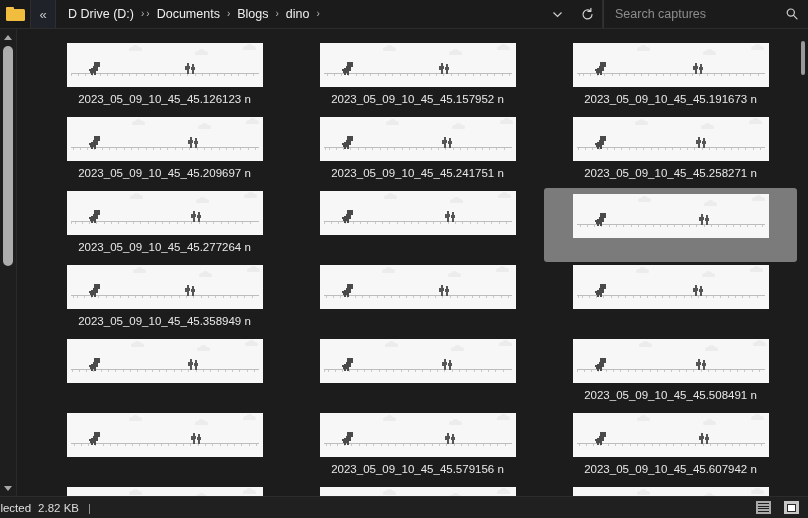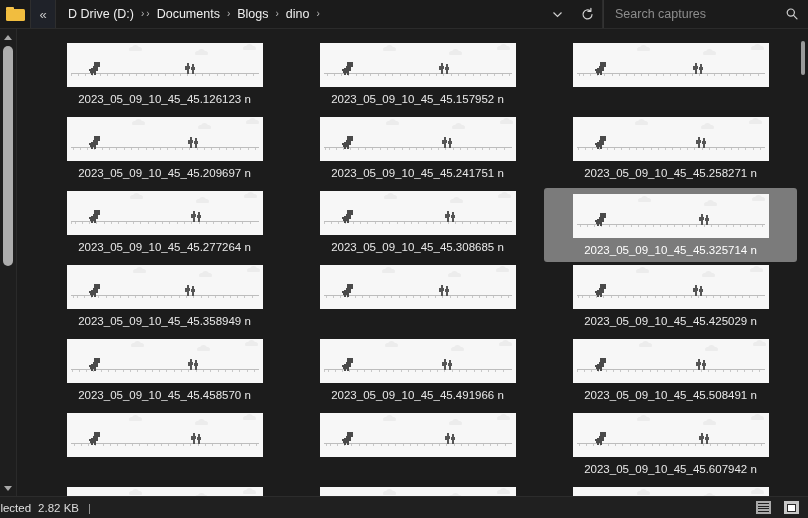--- a/index.html
+++ b/index.html
@@ -588,20 +588,21 @@
               </div>
               <div class="cactus" style="left: 120px; width: 11px;">
                 <i style="left: 2px; top: 0px; width: 2px; height: 11px;"></i>
                 <i style="left: 0px; top: 3px; width: 2px; height: 4px;"></i>
                 <i style="left: 4px; top: 3px; width: 1px; height: 3px;"></i>
                 <i style="left: 7px; top: 1px; width: 2px; height: 10px;"></i>
                 <i style="left: 6px; top: 4px; width: 1px; height: 3px;"></i>
                 <i style="left: 9px; top: 4px; width: 1px; height: 3px;"></i>
               </div>
             </div>
+            <div class="label">2023_05_09_10_45_45.191673 n</div>
           </div>
           <div class="cell">
             <div class="thumb">
               <div class="cloud" style="left: 65px; top: 4px;"></div>
               <div class="cloud" style="left: 131px; top: 8px;"></div>
               <div class="cloud" style="left: 179px; top: 3px;"></div>
               <div class="ground"></div>
               <div class="ground-specks">
                 <span class="speck" style="left: 2px;"></span>
                 <span class="speck" style="left: 9.3px;"></span>
@@ -862,21 +863,20 @@
               </div>
               <div class="cactus" style="left: 125px; width: 11px;">
                 <i style="left: 2px; top: 0px; width: 2px; height: 11px;"></i>
                 <i style="left: 0px; top: 3px; width: 2px; height: 4px;"></i>
                 <i style="left: 4px; top: 3px; width: 1px; height: 3px;"></i>
                 <i style="left: 7px; top: 1px; width: 2px; height: 10px;"></i>
                 <i style="left: 6px; top: 4px; width: 1px; height: 3px;"></i>
                 <i style="left: 9px; top: 4px; width: 1px; height: 3px;"></i>
               </div>
             </div>
-            <div class="label">2023_05_09_10_45_45.308685 n</div>
           </div>
           <div class="cell selected">
             <div class="thumb">
               <div class="cloud" style="left: 65px; top: 4px;"></div>
               <div class="cloud" style="left: 131px; top: 8px;"></div>
               <div class="cloud" style="left: 179px; top: 3px;"></div>
               <div class="ground"></div>
               <div class="ground-specks">
                 <span class="speck" style="left: 3px;"></span>
                 <span class="speck" style="left: 10.3px;"></span>
@@ -917,21 +917,20 @@
               </div>
               <div class="cactus" style="left: 126px; width: 11px;">
                 <i style="left: 2px; top: 0px; width: 2px; height: 11px;"></i>
                 <i style="left: 0px; top: 3px; width: 2px; height: 4px;"></i>
                 <i style="left: 4px; top: 3px; width: 1px; height: 3px;"></i>
                 <i style="left: 7px; top: 1px; width: 2px; height: 10px;"></i>
                 <i style="left: 6px; top: 4px; width: 1px; height: 3px;"></i>
                 <i style="left: 9px; top: 4px; width: 1px; height: 3px;"></i>
               </div>
             </div>
-            <div class="label">2023_05_09_10_45_45.325714 n</div>
           </div>
           <div class="cell">
             <div class="thumb">
               <div class="cloud" style="left: 66px; top: 4px;"></div>
               <div class="cloud" style="left: 132px; top: 8px;"></div>
               <div class="cloud" style="left: 180px; top: 3px;"></div>
               <div class="ground"></div>
               <div class="ground-specks">
                 <span class="speck" style="left: 6px;"></span>
                 <span class="speck" style="left: 13.3px;"></span>
@@ -1081,21 +1080,20 @@
               </div>
               <div class="cactus" style="left: 120px; width: 11px;">
                 <i style="left: 2px; top: 0px; width: 2px; height: 11px;"></i>
                 <i style="left: 0px; top: 3px; width: 2px; height: 4px;"></i>
                 <i style="left: 4px; top: 3px; width: 1px; height: 3px;"></i>
                 <i style="left: 7px; top: 1px; width: 2px; height: 10px;"></i>
                 <i style="left: 6px; top: 4px; width: 1px; height: 3px;"></i>
                 <i style="left: 9px; top: 4px; width: 1px; height: 3px;"></i>
               </div>
             </div>
-            <div class="label">2023_05_09_10_45_45.425029 n</div>
           </div>
           <div class="cell">
             <div class="thumb">
               <div class="cloud" style="left: 64px; top: 4px;"></div>
               <div class="cloud" style="left: 130px; top: 8px;"></div>
               <div class="cloud" style="left: 178px; top: 3px;"></div>
               <div class="ground"></div>
               <div class="ground-specks">
                 <span class="speck" style="left: 1px;"></span>
                 <span class="speck" style="left: 8.3px;"></span>
@@ -1136,21 +1134,20 @@
               </div>
               <div class="cactus" style="left: 121px; width: 11px;">
                 <i style="left: 2px; top: 0px; width: 2px; height: 11px;"></i>
                 <i style="left: 0px; top: 3px; width: 2px; height: 4px;"></i>
                 <i style="left: 4px; top: 3px; width: 1px; height: 3px;"></i>
                 <i style="left: 7px; top: 1px; width: 2px; height: 10px;"></i>
                 <i style="left: 6px; top: 4px; width: 1px; height: 3px;"></i>
                 <i style="left: 9px; top: 4px; width: 1px; height: 3px;"></i>
               </div>
             </div>
-            <div class="label">2023_05_09_10_45_45.458570 n</div>
           </div>
           <div class="cell">
             <div class="thumb">
               <div class="cloud" style="left: 65px; top: 4px;"></div>
               <div class="cloud" style="left: 131px; top: 8px;"></div>
               <div class="cloud" style="left: 179px; top: 3px;"></div>
               <div class="ground"></div>
               <div class="ground-specks">
                 <span class="speck" style="left: 4px;"></span>
                 <span class="speck" style="left: 11.3px;"></span>
@@ -1191,21 +1188,20 @@
               </div>
               <div class="cactus" style="left: 122px; width: 11px;">
                 <i style="left: 2px; top: 0px; width: 2px; height: 11px;"></i>
                 <i style="left: 0px; top: 3px; width: 2px; height: 4px;"></i>
                 <i style="left: 4px; top: 3px; width: 1px; height: 3px;"></i>
                 <i style="left: 7px; top: 1px; width: 2px; height: 10px;"></i>
                 <i style="left: 6px; top: 4px; width: 1px; height: 3px;"></i>
                 <i style="left: 9px; top: 4px; width: 1px; height: 3px;"></i>
               </div>
             </div>
-            <div class="label">2023_05_09_10_45_45.491966 n</div>
           </div>
           <div class="cell">
             <div class="thumb">
               <div class="cloud" style="left: 66px; top: 4px;"></div>
               <div class="cloud" style="left: 132px; top: 8px;"></div>
               <div class="cloud" style="left: 180px; top: 3px;"></div>
               <div class="ground"></div>
               <div class="ground-specks">
                 <span class="speck" style="left: 0px;"></span>
                 <span class="speck" style="left: 7.3px;"></span>
@@ -1355,20 +1351,21 @@
               </div>
               <div class="cactus" style="left: 125px; width: 11px;">
                 <i style="left: 2px; top: 0px; width: 2px; height: 11px;"></i>
                 <i style="left: 0px; top: 3px; width: 2px; height: 4px;"></i>
                 <i style="left: 4px; top: 3px; width: 1px; height: 3px;"></i>
                 <i style="left: 7px; top: 1px; width: 2px; height: 10px;"></i>
                 <i style="left: 6px; top: 4px; width: 1px; height: 3px;"></i>
                 <i style="left: 9px; top: 4px; width: 1px; height: 3px;"></i>
               </div>
             </div>
+            <div class="label">2023_05_09_10_45_45.579156 n</div>
           </div>
           <div class="cell">
             <div class="thumb">
               <div class="cloud" style="left: 64px; top: 4px;"></div>
               <div class="cloud" style="left: 130px; top: 8px;"></div>
               <div class="cloud" style="left: 178px; top: 3px;"></div>
               <div class="ground"></div>
               <div class="ground-specks">
                 <span class="speck" style="left: 2px;"></span>
                 <span class="speck" style="left: 9.3px;"></span>

